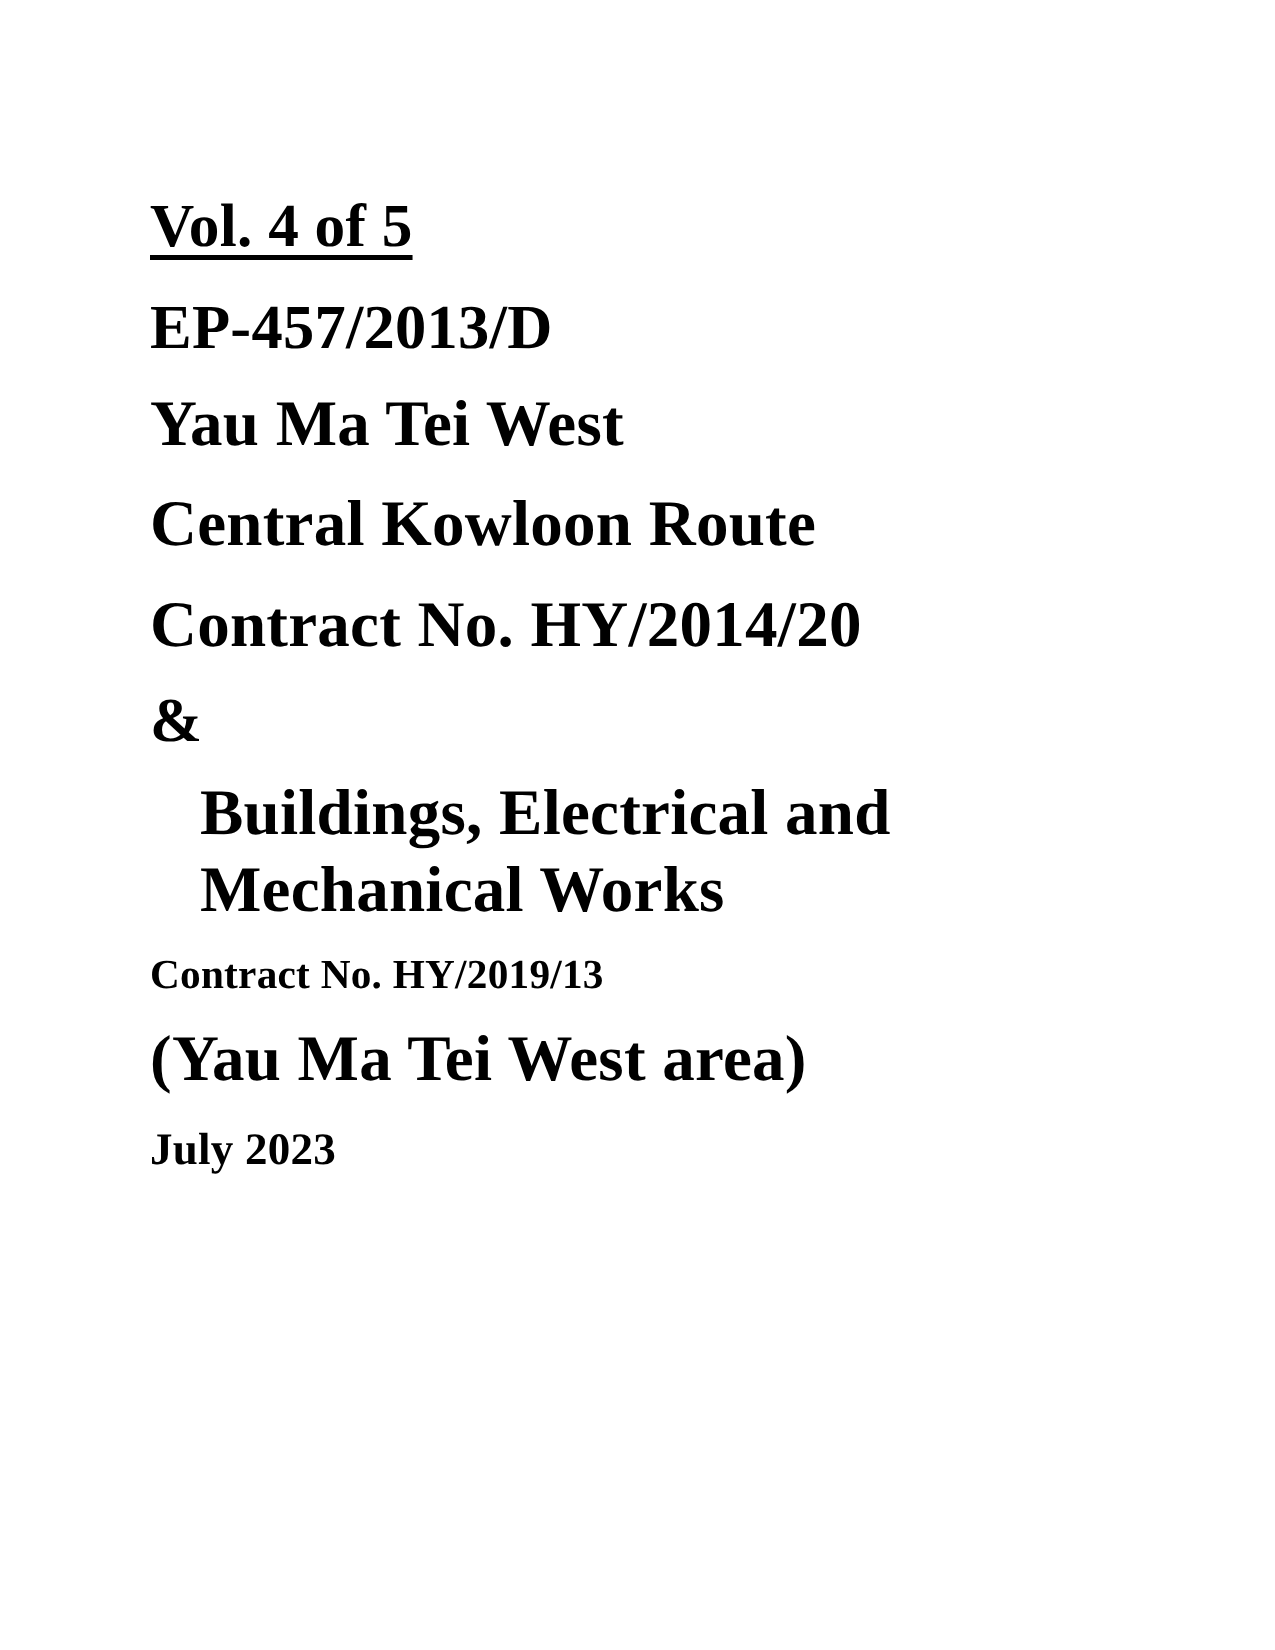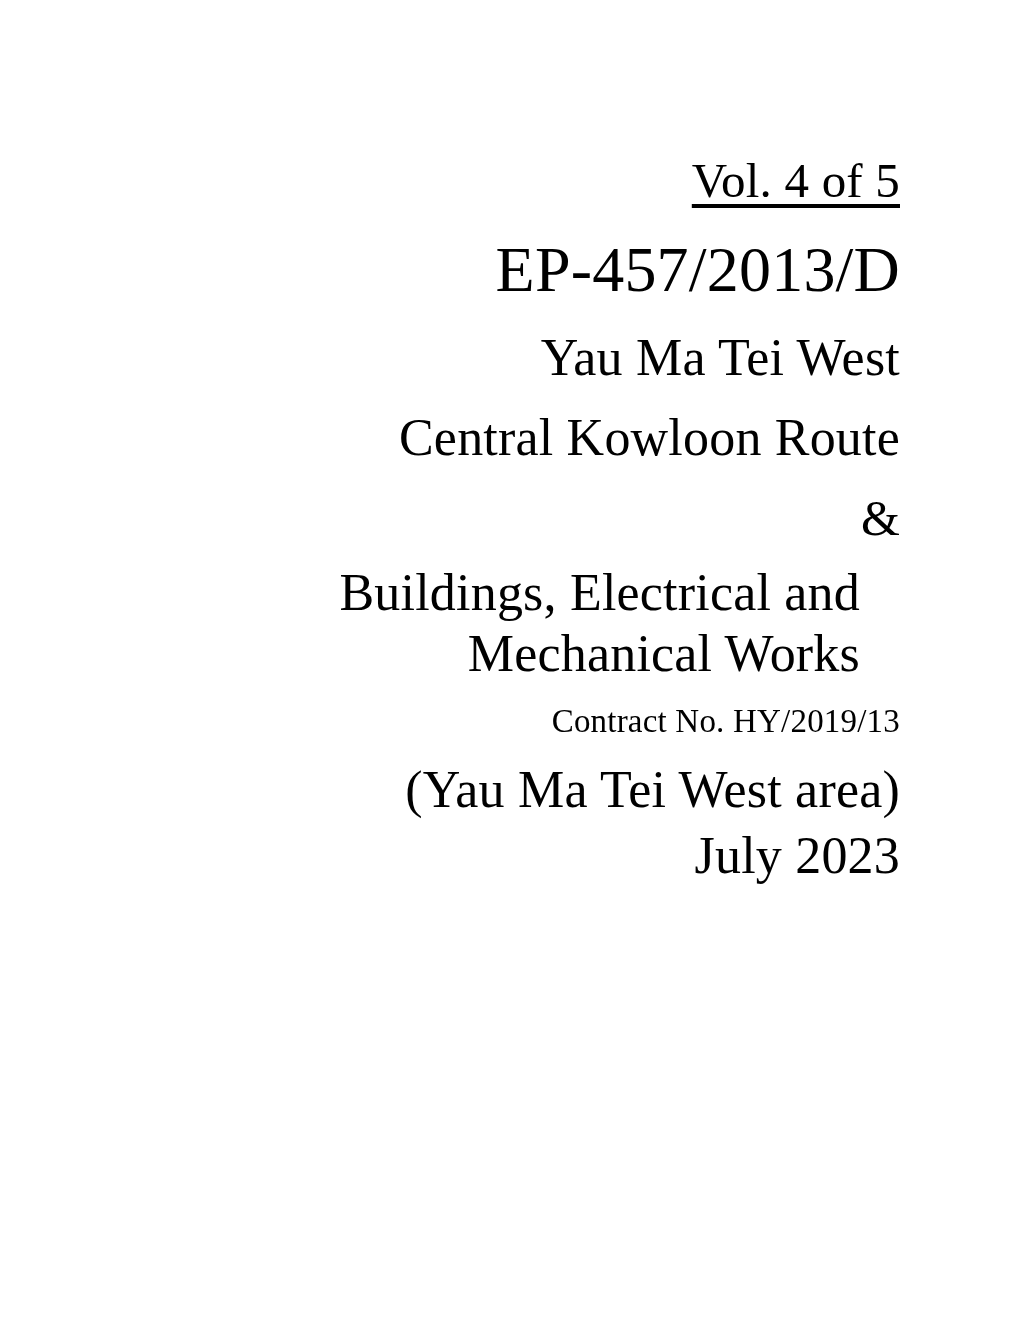--- a/index.html
+++ b/index.html
@@ -22,35 +22,35 @@
     padding: 150px 120px 0 120px;
     display: flex;
     flex-direction: column;
     align-items: center;
   }
   .title-block {
     width: 100%;
     text-align: center;
   }
   .line {
-    font-weight: normal;
+    font-weight: bold;
     line-height: 1.28;
     letter-spacing: 0.2px;
-    text-align: right;
+    text-align: left;
     white-space: pre-wrap;
   }
   .l-vol {
     font-size: 49px;
     text-decoration: underline;
     text-underline-offset: 7px;
     text-decoration-thickness: 4px;
     margin-bottom: 16px;
   }
   .l-ep {
-    font-size: 64px;
+    font-size: 50px;
     margin-bottom: 14px;
   }
   .l-ckr {
     font-size: 52px;
     margin-bottom: 14px;
   }
   .l-ymtw {
     font-size: 52px;
     margin-bottom: 14px;
   }
@@ -67,33 +67,35 @@
     line-height: 1.18;
     margin-bottom: 16px;
     padding: 0 40px;
   }
   .l-contract2 {
     font-size: 33px;
     margin-bottom: 14px;
   }
   .l-area {
     font-size: 52px;
+    margin-bottom: 14px;
   }
   .l-date {
-    font-size: 52px;
+    font-size: 36px;
   }
 </style>
 </head>
 <body>
 
 <div class="page">
   <div class="title-block">
     <div class="line l-vol">Vol. 4 of 5</div>
     <div class="line l-ep">EP-457/2013/D</div>
     <div class="line l-ymtw">Yau Ma Tei West</div>
     <div class="line l-ckr">Central Kowloon Route</div>
+    <div class="line l-contract1">Contract No. HY/2014/20</div>
     <div class="line l-amp">&amp;</div>
     <div class="line l-bem">Buildings, Electrical and Mechanical Works</div>
     <div class="line l-contract2">Contract No. HY/2019/13</div>
     <div class="line l-area">(Yau Ma Tei West area)</div>
     <div class="line l-date">July 2023</div>
   </div>
 </div>
 
 </body></html>

